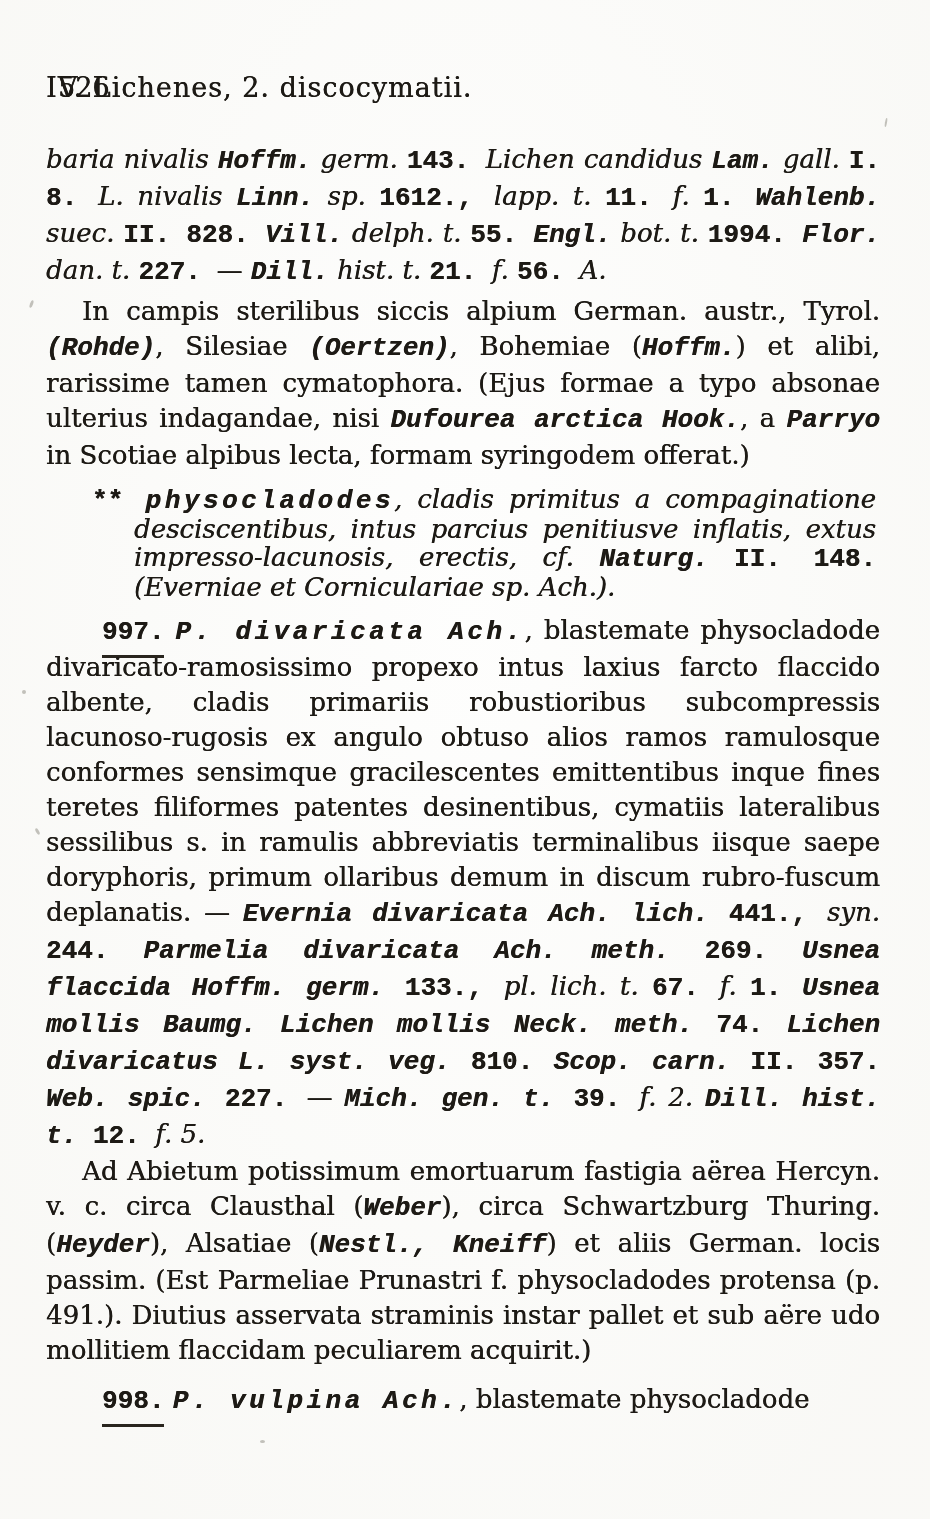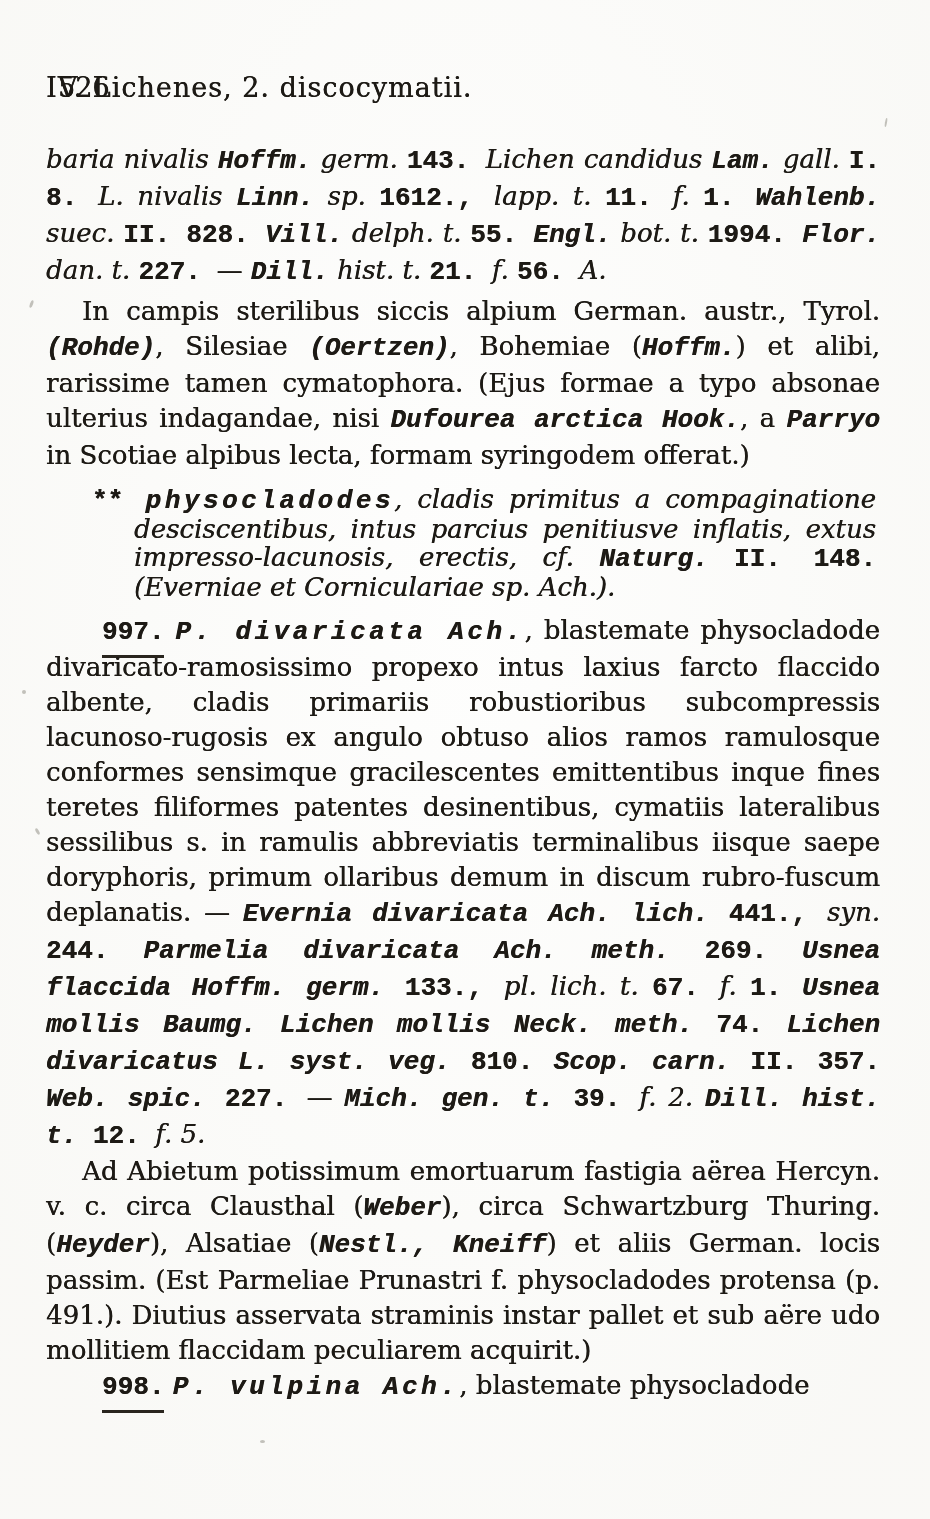--- a/index.html
+++ b/index.html
@@ -53,21 +53,21 @@
     text-shadow: 0.35px 0 0 currentColor;
   }
   .cont { margin-bottom: 4px; }
   .ind-sm { text-indent: 36px; }
   .ind-lg { text-indent: 56px; }
   .subsection {
     margin: 12px 4px 12px 88px;
     text-indent: -42px;
     line-height: 28px;
   }
-  .gap-top { }
+  .gap-top { margin-top: 14px; }
   .seg.i { font-style: italic; }
   .seg.b { font-weight: bold; font-family: Liberation Mono, monospace; }
   .seg.ls { letter-spacing: 3.5px; }
   .seg.u {
     border-bottom: 3px solid #29251e;
     padding-bottom: 8px;
   }
   
   .speck {
     position: absolute;

